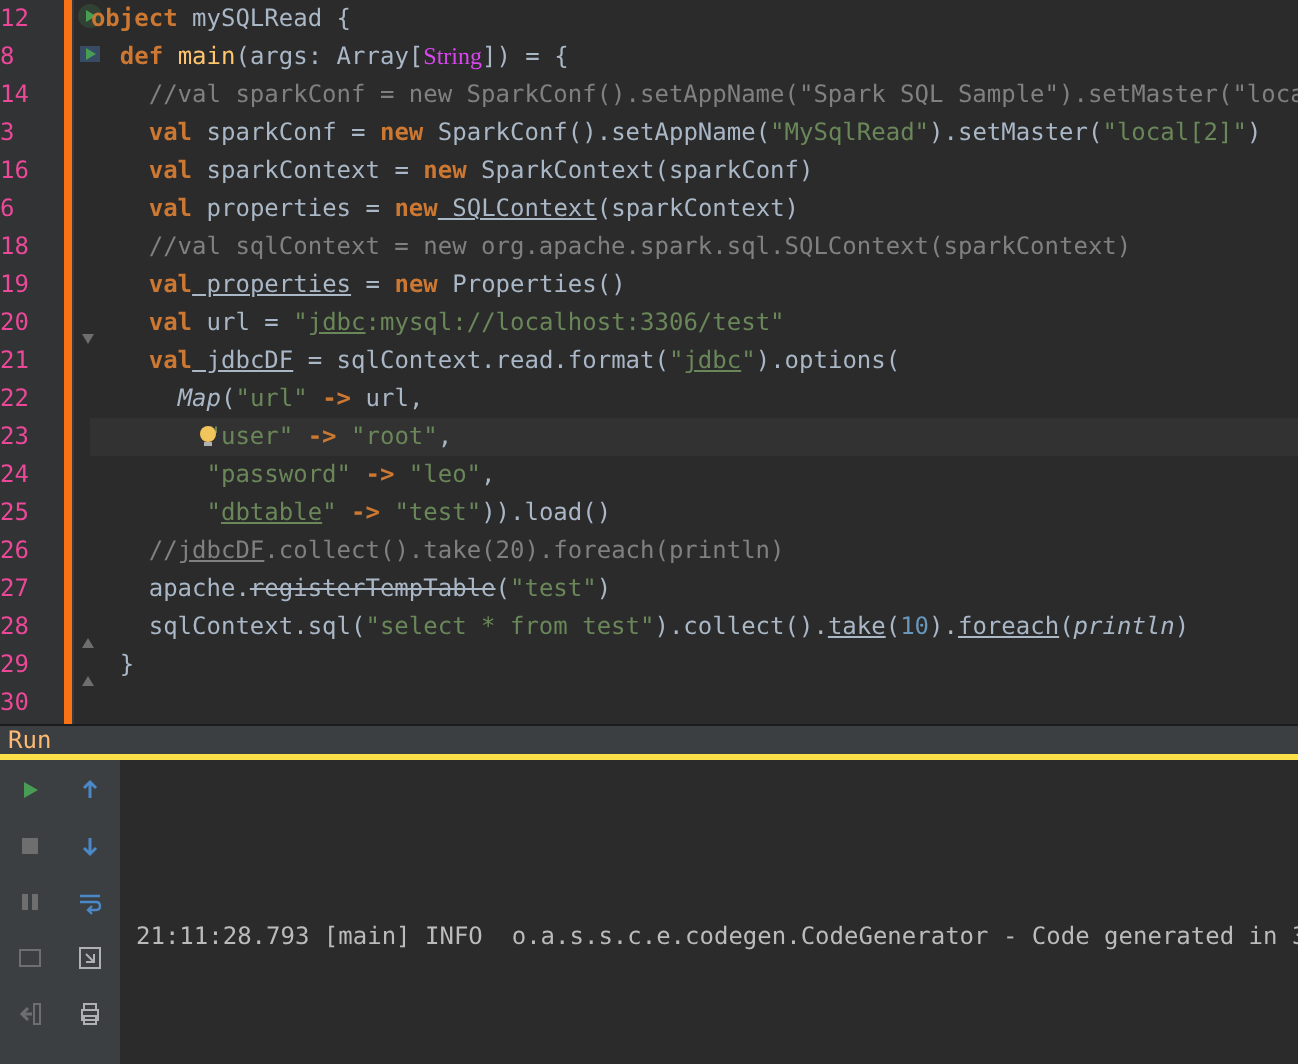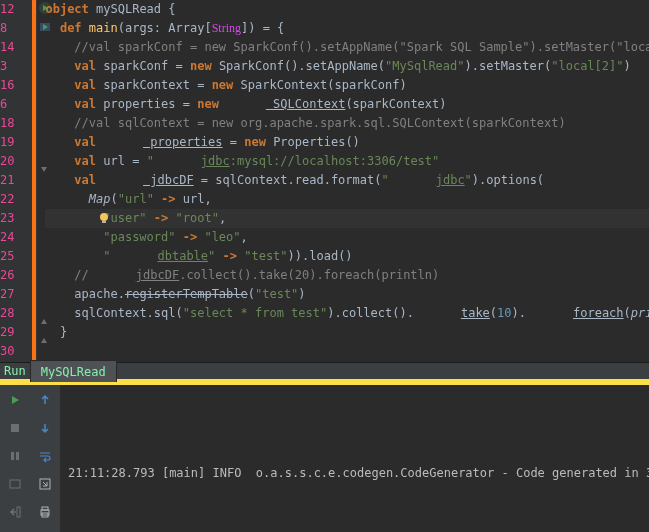--- a/index.html
+++ b/index.html
@@ -41,40 +41,40 @@
   padding-left: 8px;
   position: relative;
 }
 .code-line { height: 19px; line-height: 19px; white-space: pre; }
 .hl-line { background: #323232; }
 .kw { color: #cc7832; font-weight: bold; }
 .str { color: #6a8759; }
 .fn { color: #ffc66d; }
 .type { color: #d946ef; font-family: Liberation Serif, serif; }
 .comment { color: #808080; }
-.underlined { text-decoration: underline; margin-left: 47px; }
+.underlined { text-decoration: underline; }
 .strike { text-decoration: line-through; }
 .italic { font-style: italic; }
 .num { color: #6897bb; }
 
 .run-panel {
   display: flex;
   flex-direction: column;
   height: 170px;
   background: #2b2b2b;
   border-top: 1px solid #1c1c1c;
 }
 .run-header {
   height: 22px;
   background: #3c3f41;
-  border-bottom: 6px solid #fde047;
+  border-bottom: 3px solid #fde047;
   display: flex;
   align-items: center;
   padding-left: 4px;
-  color: #86efac;
+  color: #fdba74;
 }
 .run-header .tab-label {
   background: #4e5254;
   height: 22px;
   line-height: 22px;
   padding: 0 10px;
   margin-left: 4px;
   border: 1px solid #282828;
   border-bottom: none;
 }
@@ -199,21 +199,20 @@
     <div class="code-line">    <span>apache.</span><span class="strike">registerTempTable</span><span>(</span><span class="str">"test"</span><span>)</span></div>
     <div class="code-line">    <span>sqlContext.sql(</span><span class="str">"select * from test"</span><span>).collect().</span><span class="underlined">take</span><span>(</span><span class="num">10</span><span>).</span><span class="underlined">foreach</span><span>(</span><span class="italic">println</span><span>)</span></div>
     <div class="code-line">  <span>}</span></div>
     <div class="code-line"></div>
   </div>
 </div>
 
 <div class="run-panel">
   <div class="run-header">
     <span>Run</span>
-    <span class="tab-label">MySQLRead</span>
   </div>
   <div class="run-body">
     <div class="tool-col">
       <div class="tool-btn">
         <svg width="14" height="14" viewBox="0 0 14 14">
             <path d="M4 3 L11 7 L4 11 Z" fill="#499c54"></path>
           </svg>
       </div>
       <div class="tool-btn">
         <svg width="12" height="12" viewBox="0 0 12 12">

